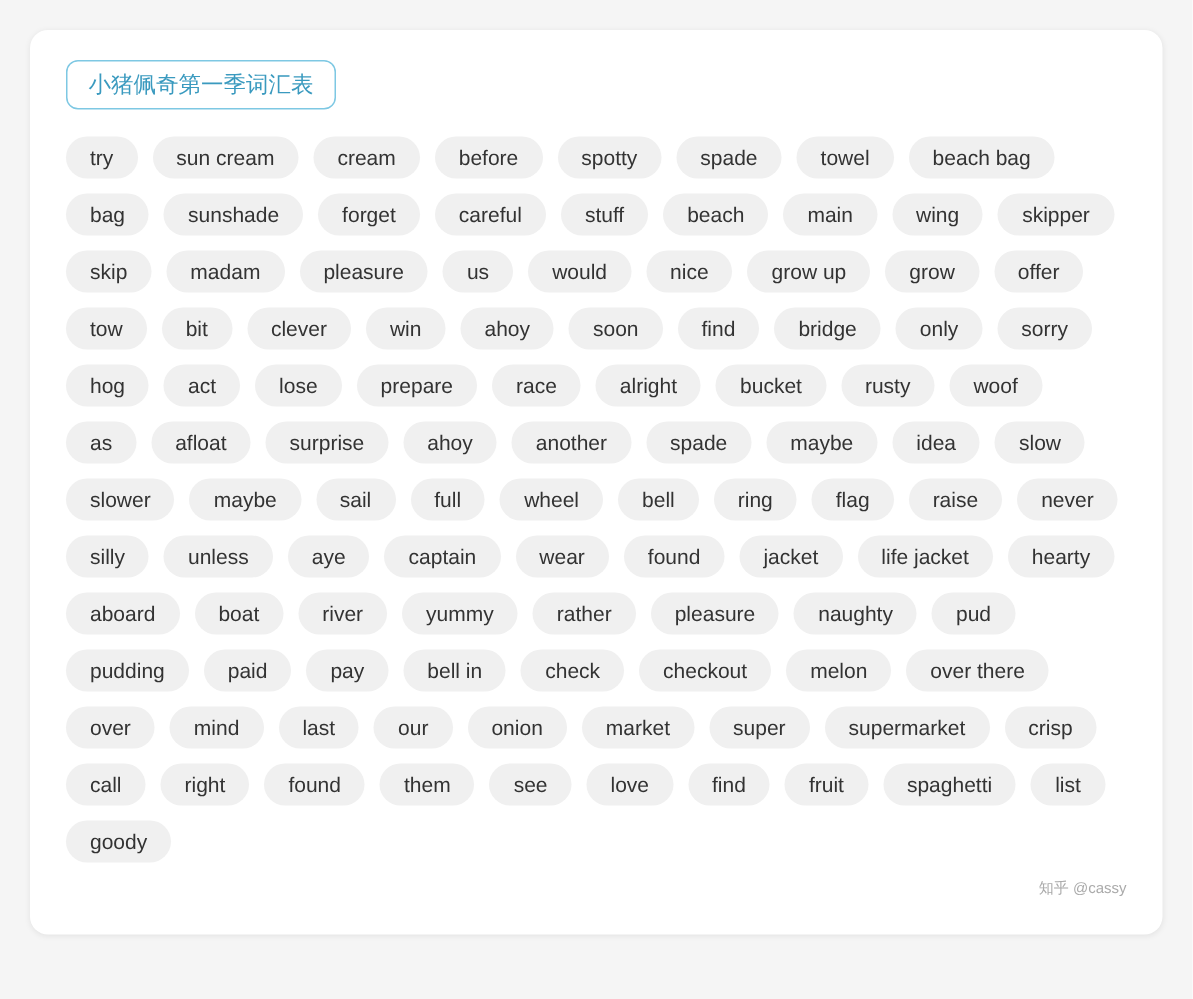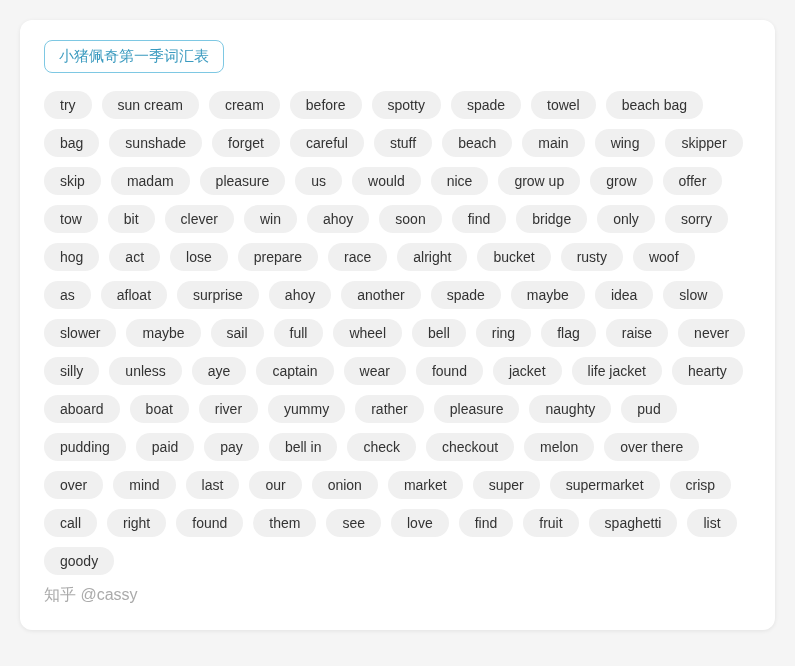--- a/index.html
+++ b/index.html
@@ -49,21 +49,22 @@
       background: #f0f0f0;
       border-radius: 20px;
       padding: 6px 16px;
       font-size: 14px;
       color: #333;
       cursor: pointer;
       white-space: nowrap;
     }
 
     .watermark {
-      font-size: 16px;
+      text-align: right;
+      font-size: 10px;
       color: #aaa;
       margin-top: 10px;
     }
   </style>
 </head>
 <body>
 
 <div class="card">
   <div class="title-box">小猪佩奇第一季词汇表</div>
   <div class="words-container" id="words-container">

